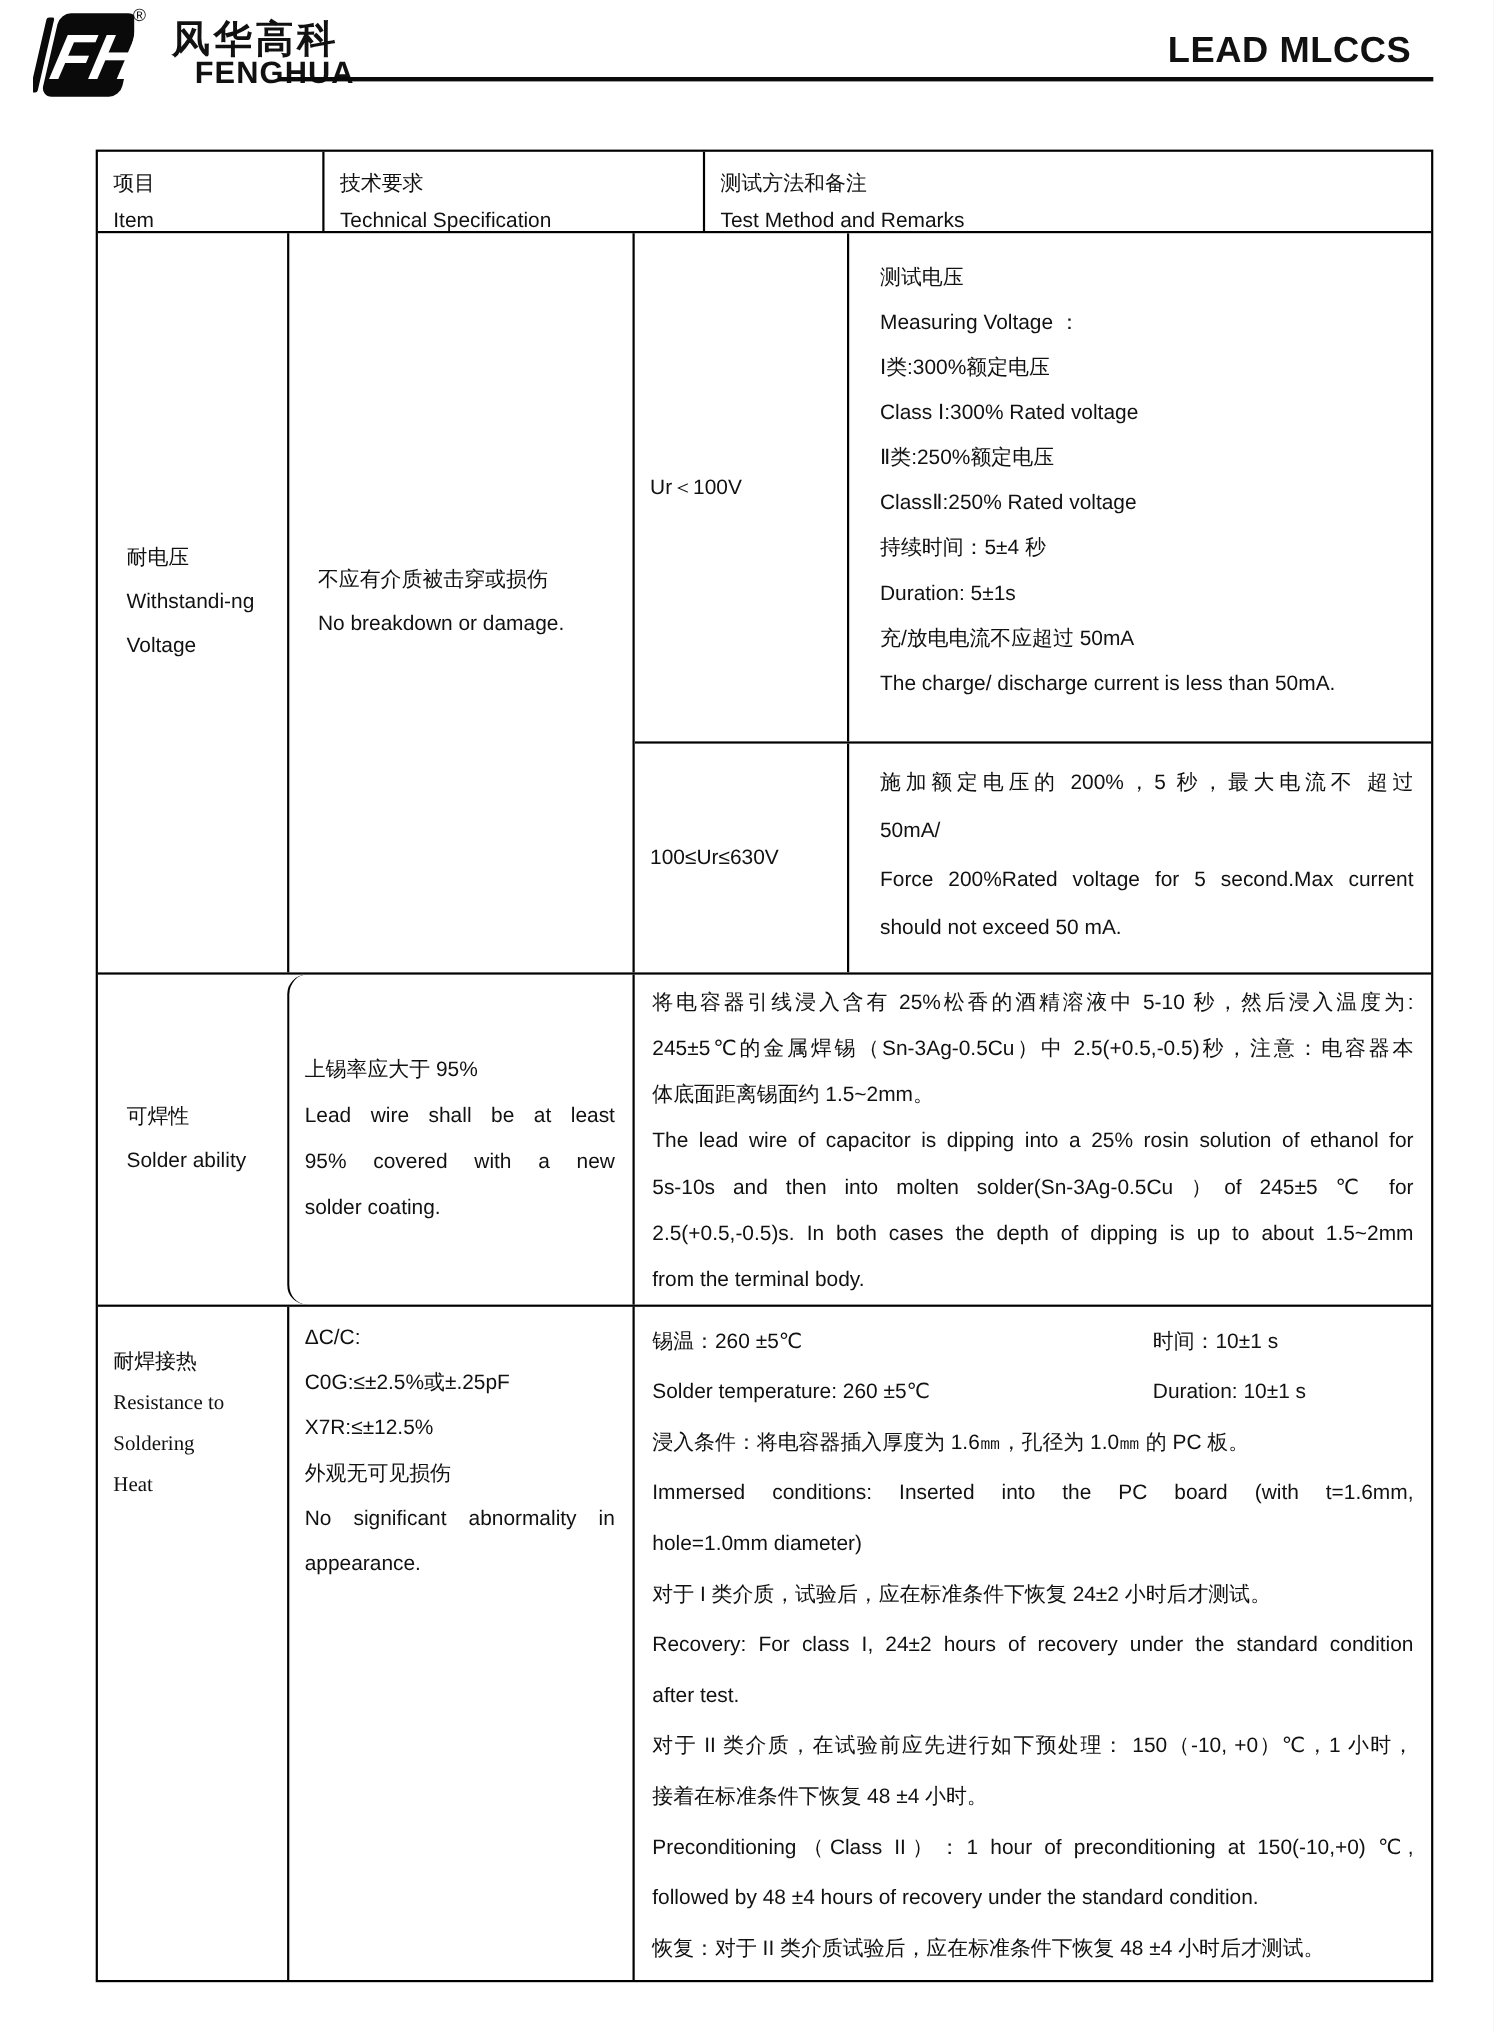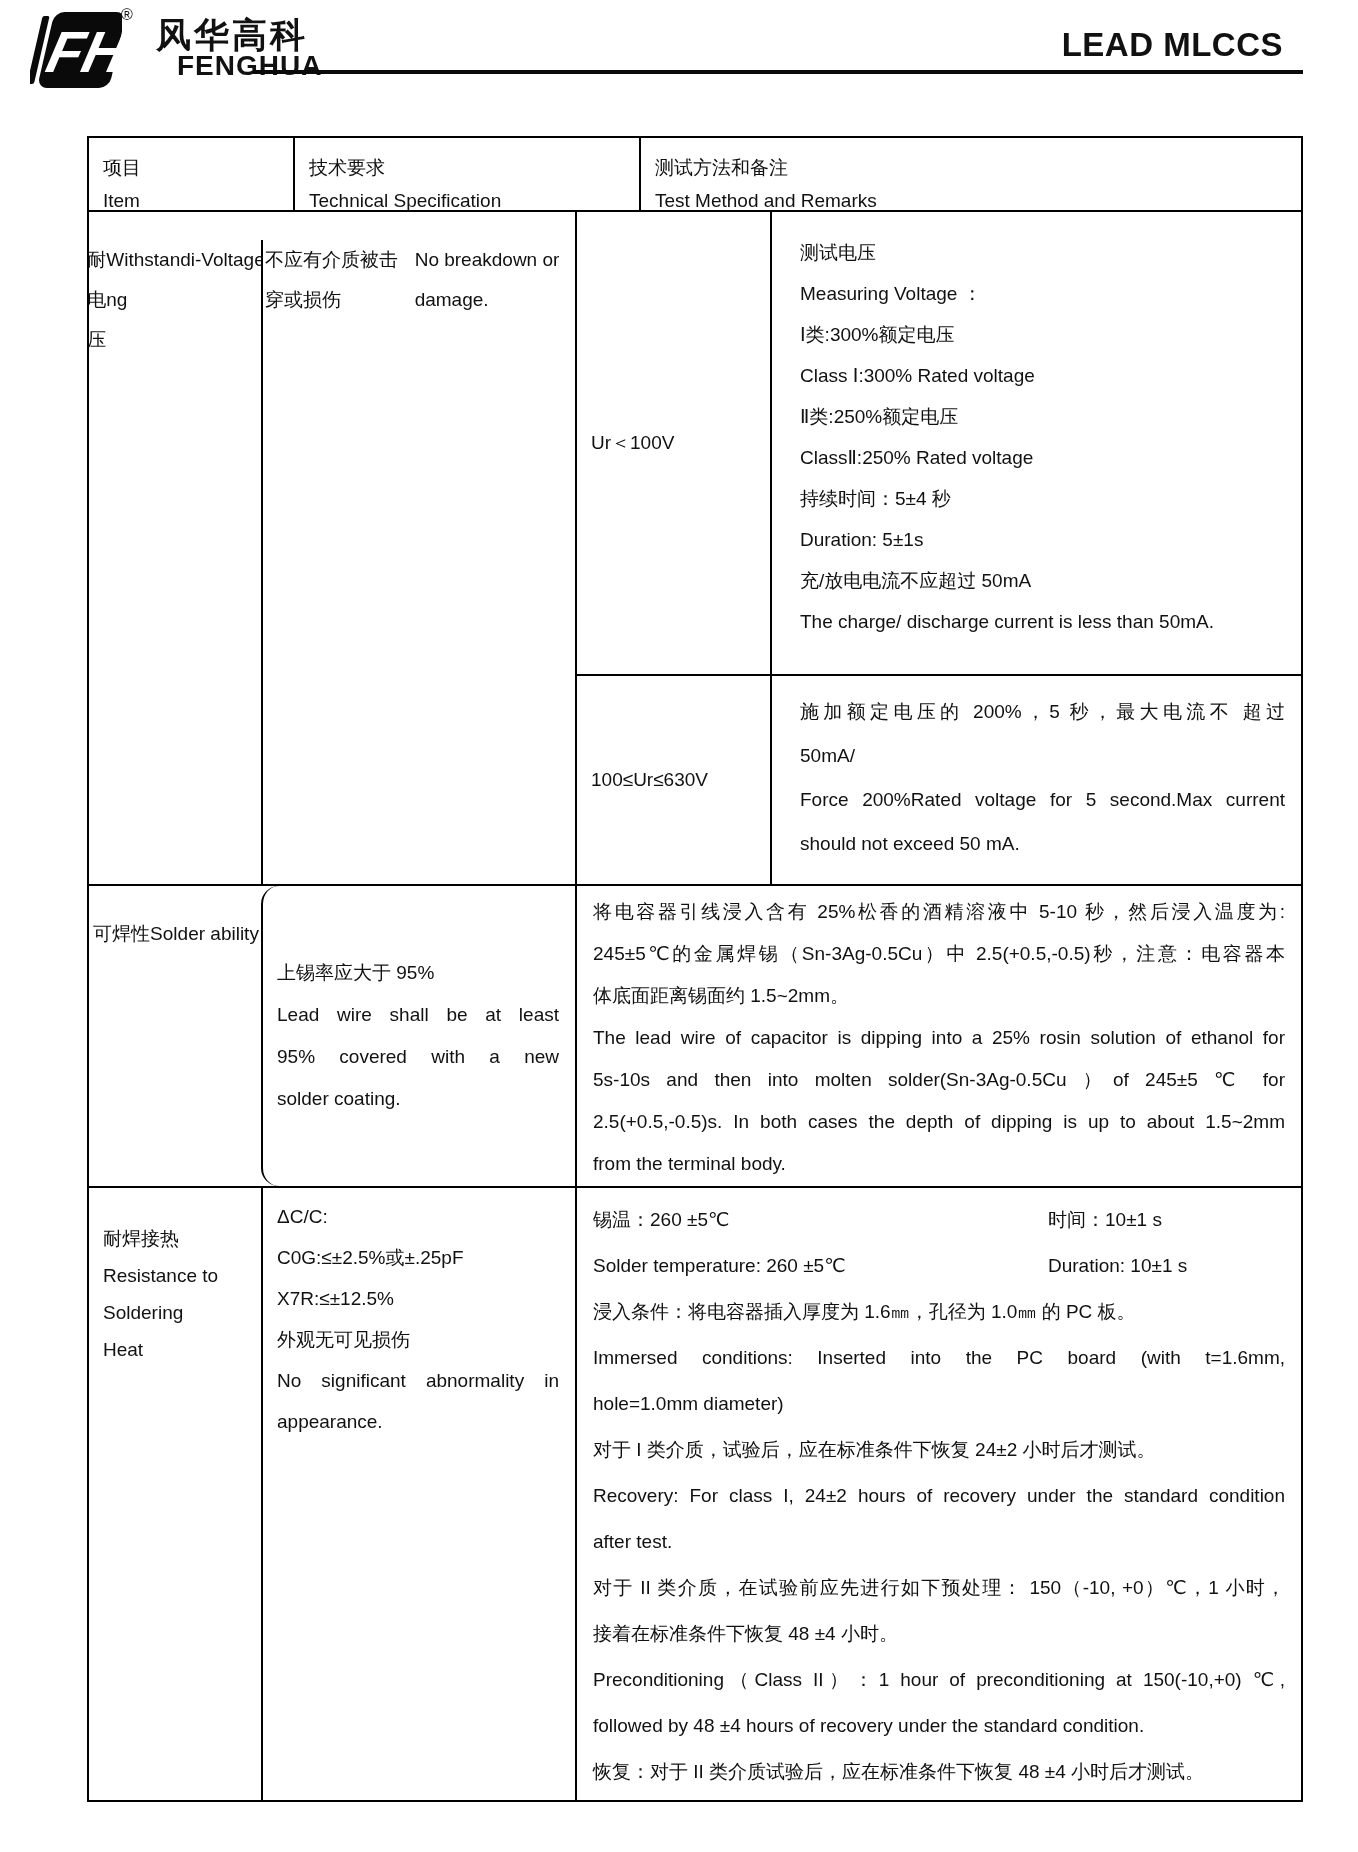--- a/index.html
+++ b/index.html
@@ -30,34 +30,34 @@
   .c3 { flex:1; border-left:2px solid #000; }
 
   .head-row { height:72px;gap:32px; }
   .head-row .c { padding:13px 0 0 14px; }
   .head-row .hl { line-height:33px; }
 
   .r1 { height:674px; }
   .r2 { height:302px; }
   .r3 { height:614px; }
 
-  .vcenter { display:flex; flex-direction:row; justify-content:center; padding-left:2px;margin-top:28px; }
+  .vcenter { display:flex; flex-direction:column; justify-content:center; padding-left:26px; }
 
   .sub { display:flex; box-sizing:border-box; }
   .sub1 { height:462px; }
   .sub2 { height:210px; border-top:2px solid #000; }
   .cond { width:193px; display:flex; align-items:center; padding-left:14px; box-sizing:border-box; }
   .det  { flex:1; border-left:2px solid #000; box-sizing:border-box; padding:20px 16px 0 28px; }
   .sub2 .det { padding-top:14px; }
 
   .ln   { line-height:41px; white-space:nowrap; }
   .ln44 { line-height:44px; }
   .ln42 { line-height:42px; }
   .ln40 { line-height:40px; }
-  .ln37 { line-height:37px; }
+  .ln37 { line-height:37px;font-family:Liberation Serif, serif; }
   .ln46 { line-height:46px; }
   .jl   { white-space:normal; text-align:justify; text-align-last:justify; }
 
   .r2 .c2 { display:flex; flex-direction:column; justify-content:center; padding:0 16px 0 14px;border-radius:18px; }
   .r2 .c3 { padding:5px 16px 0 16px; }
   .r3 .c1 { padding:32px 0 0 14px; }
   .r3 .c2 { padding:8px 16px 0 14px; }
   .r3 .c3 { padding:9px 16px 0 16px; }
   .colL { display:inline-block; width:455px; }
 </style>

